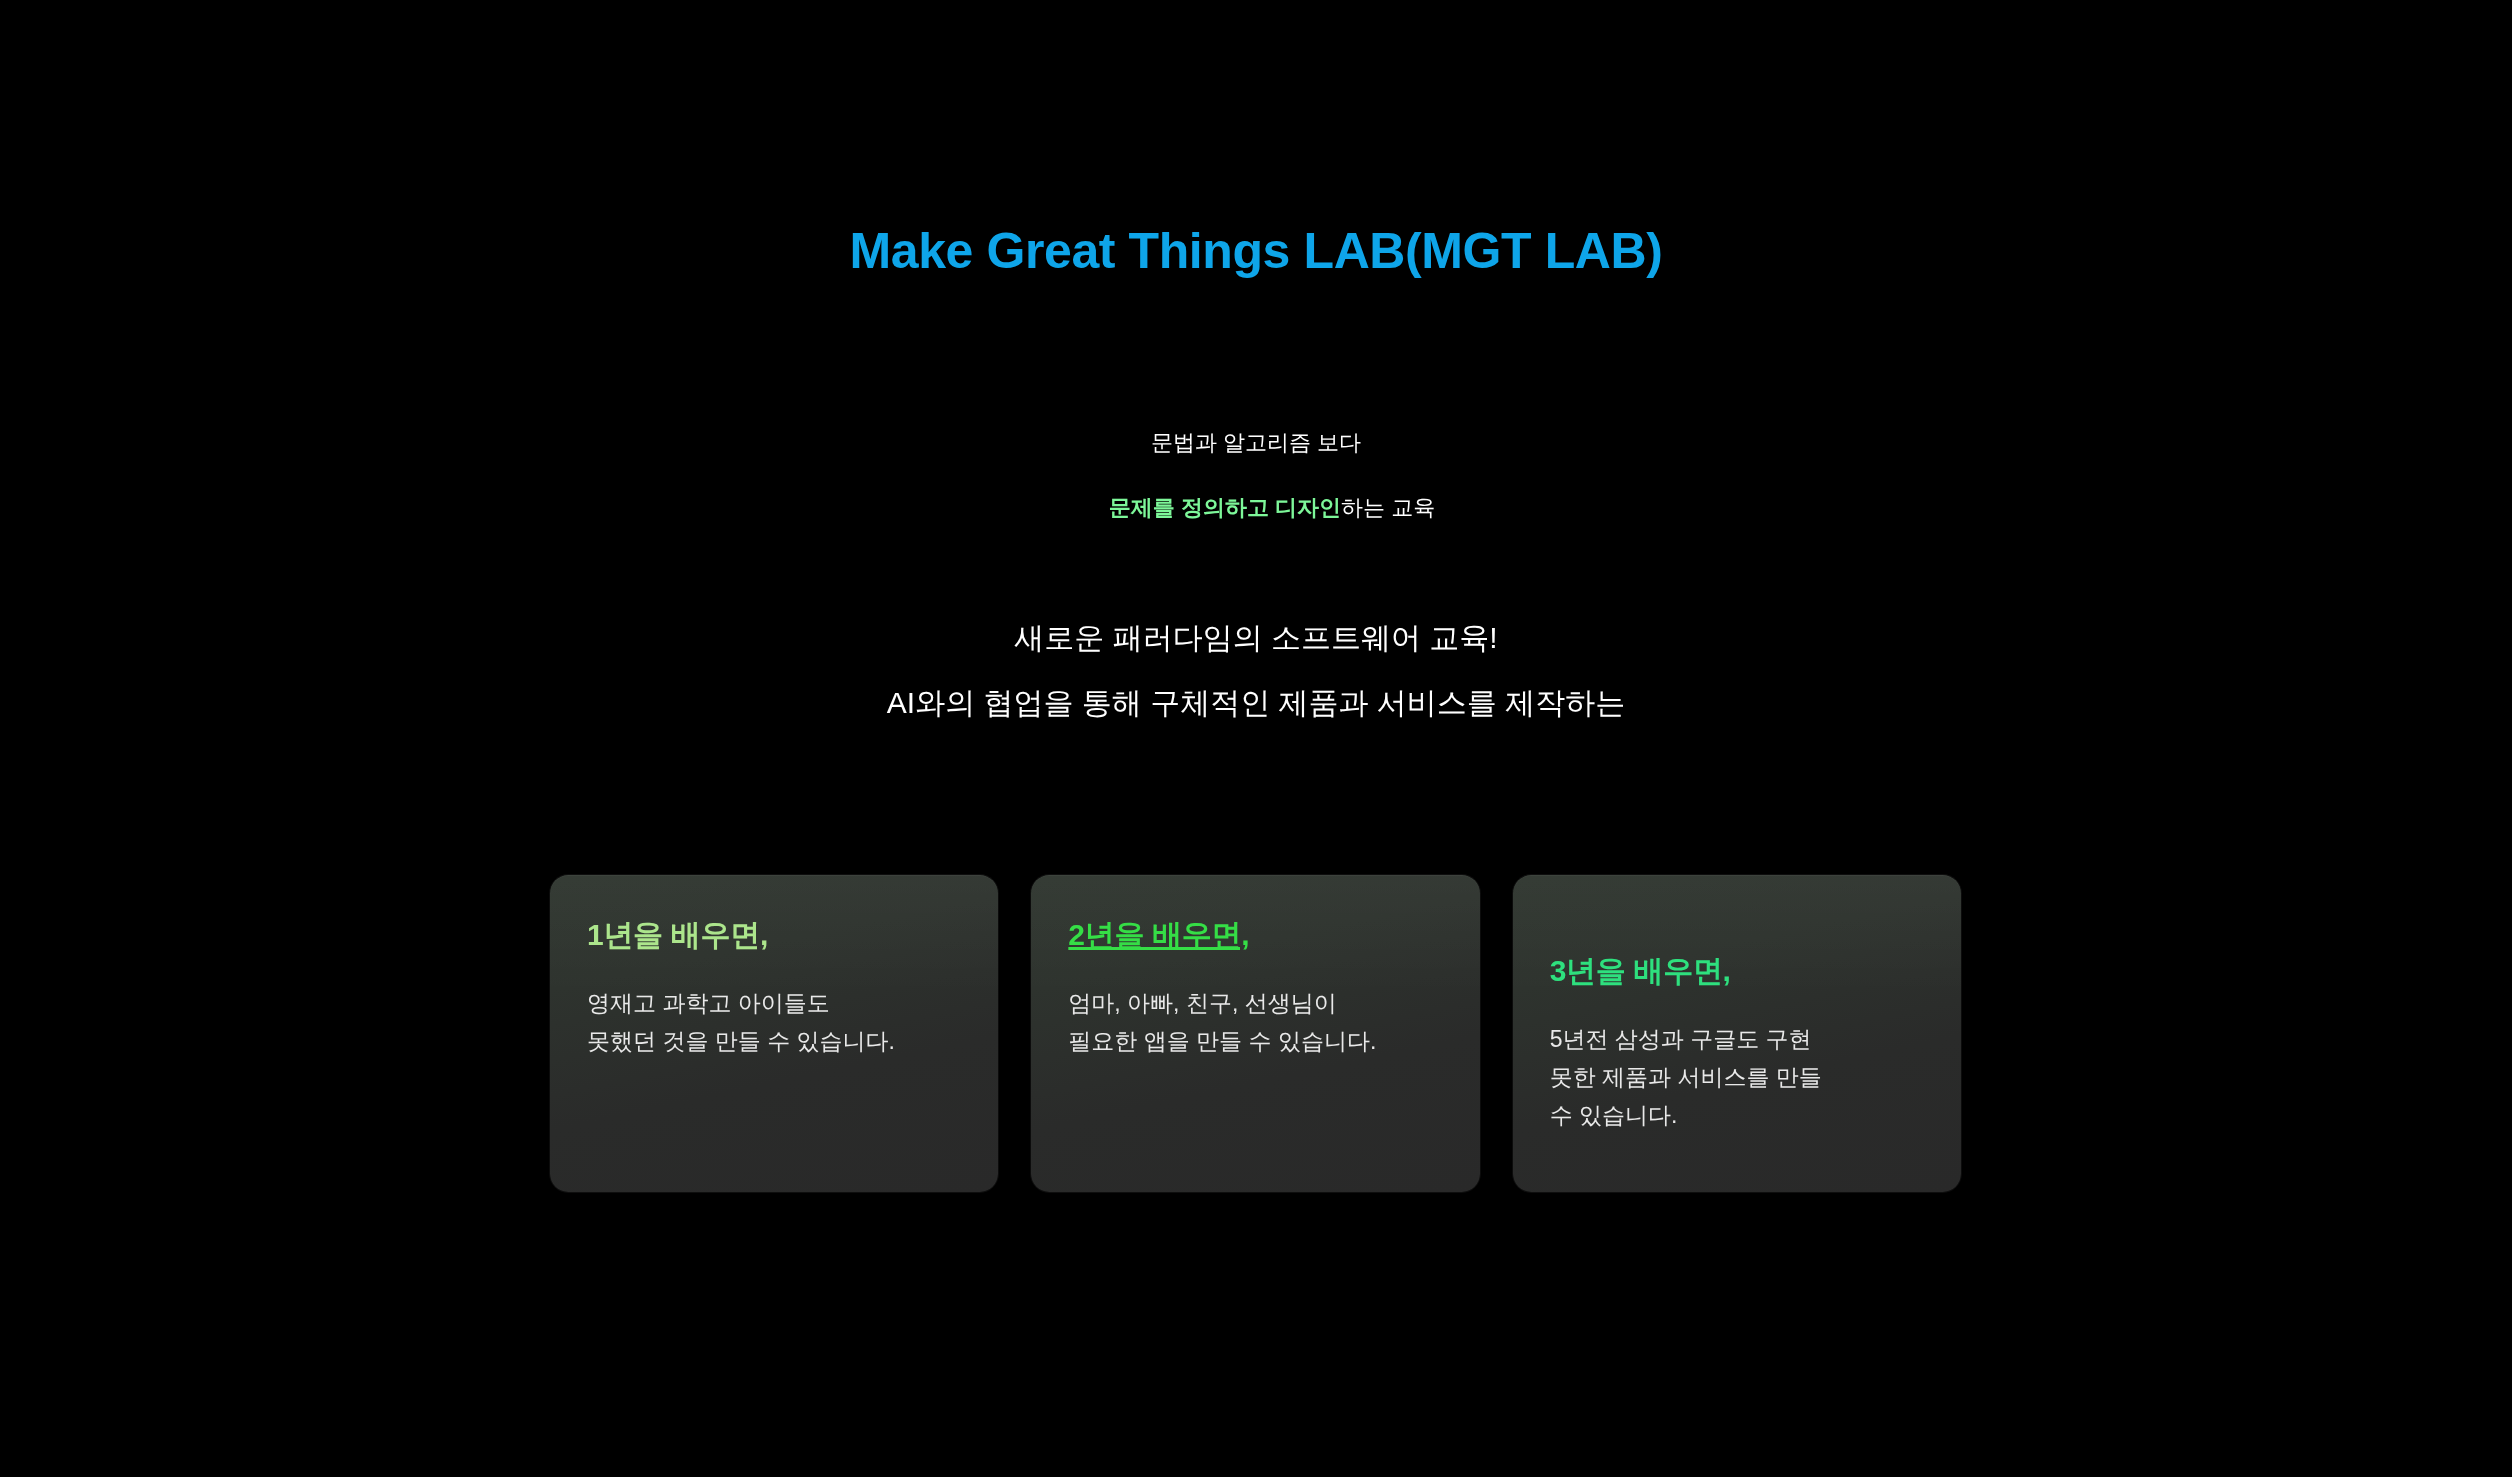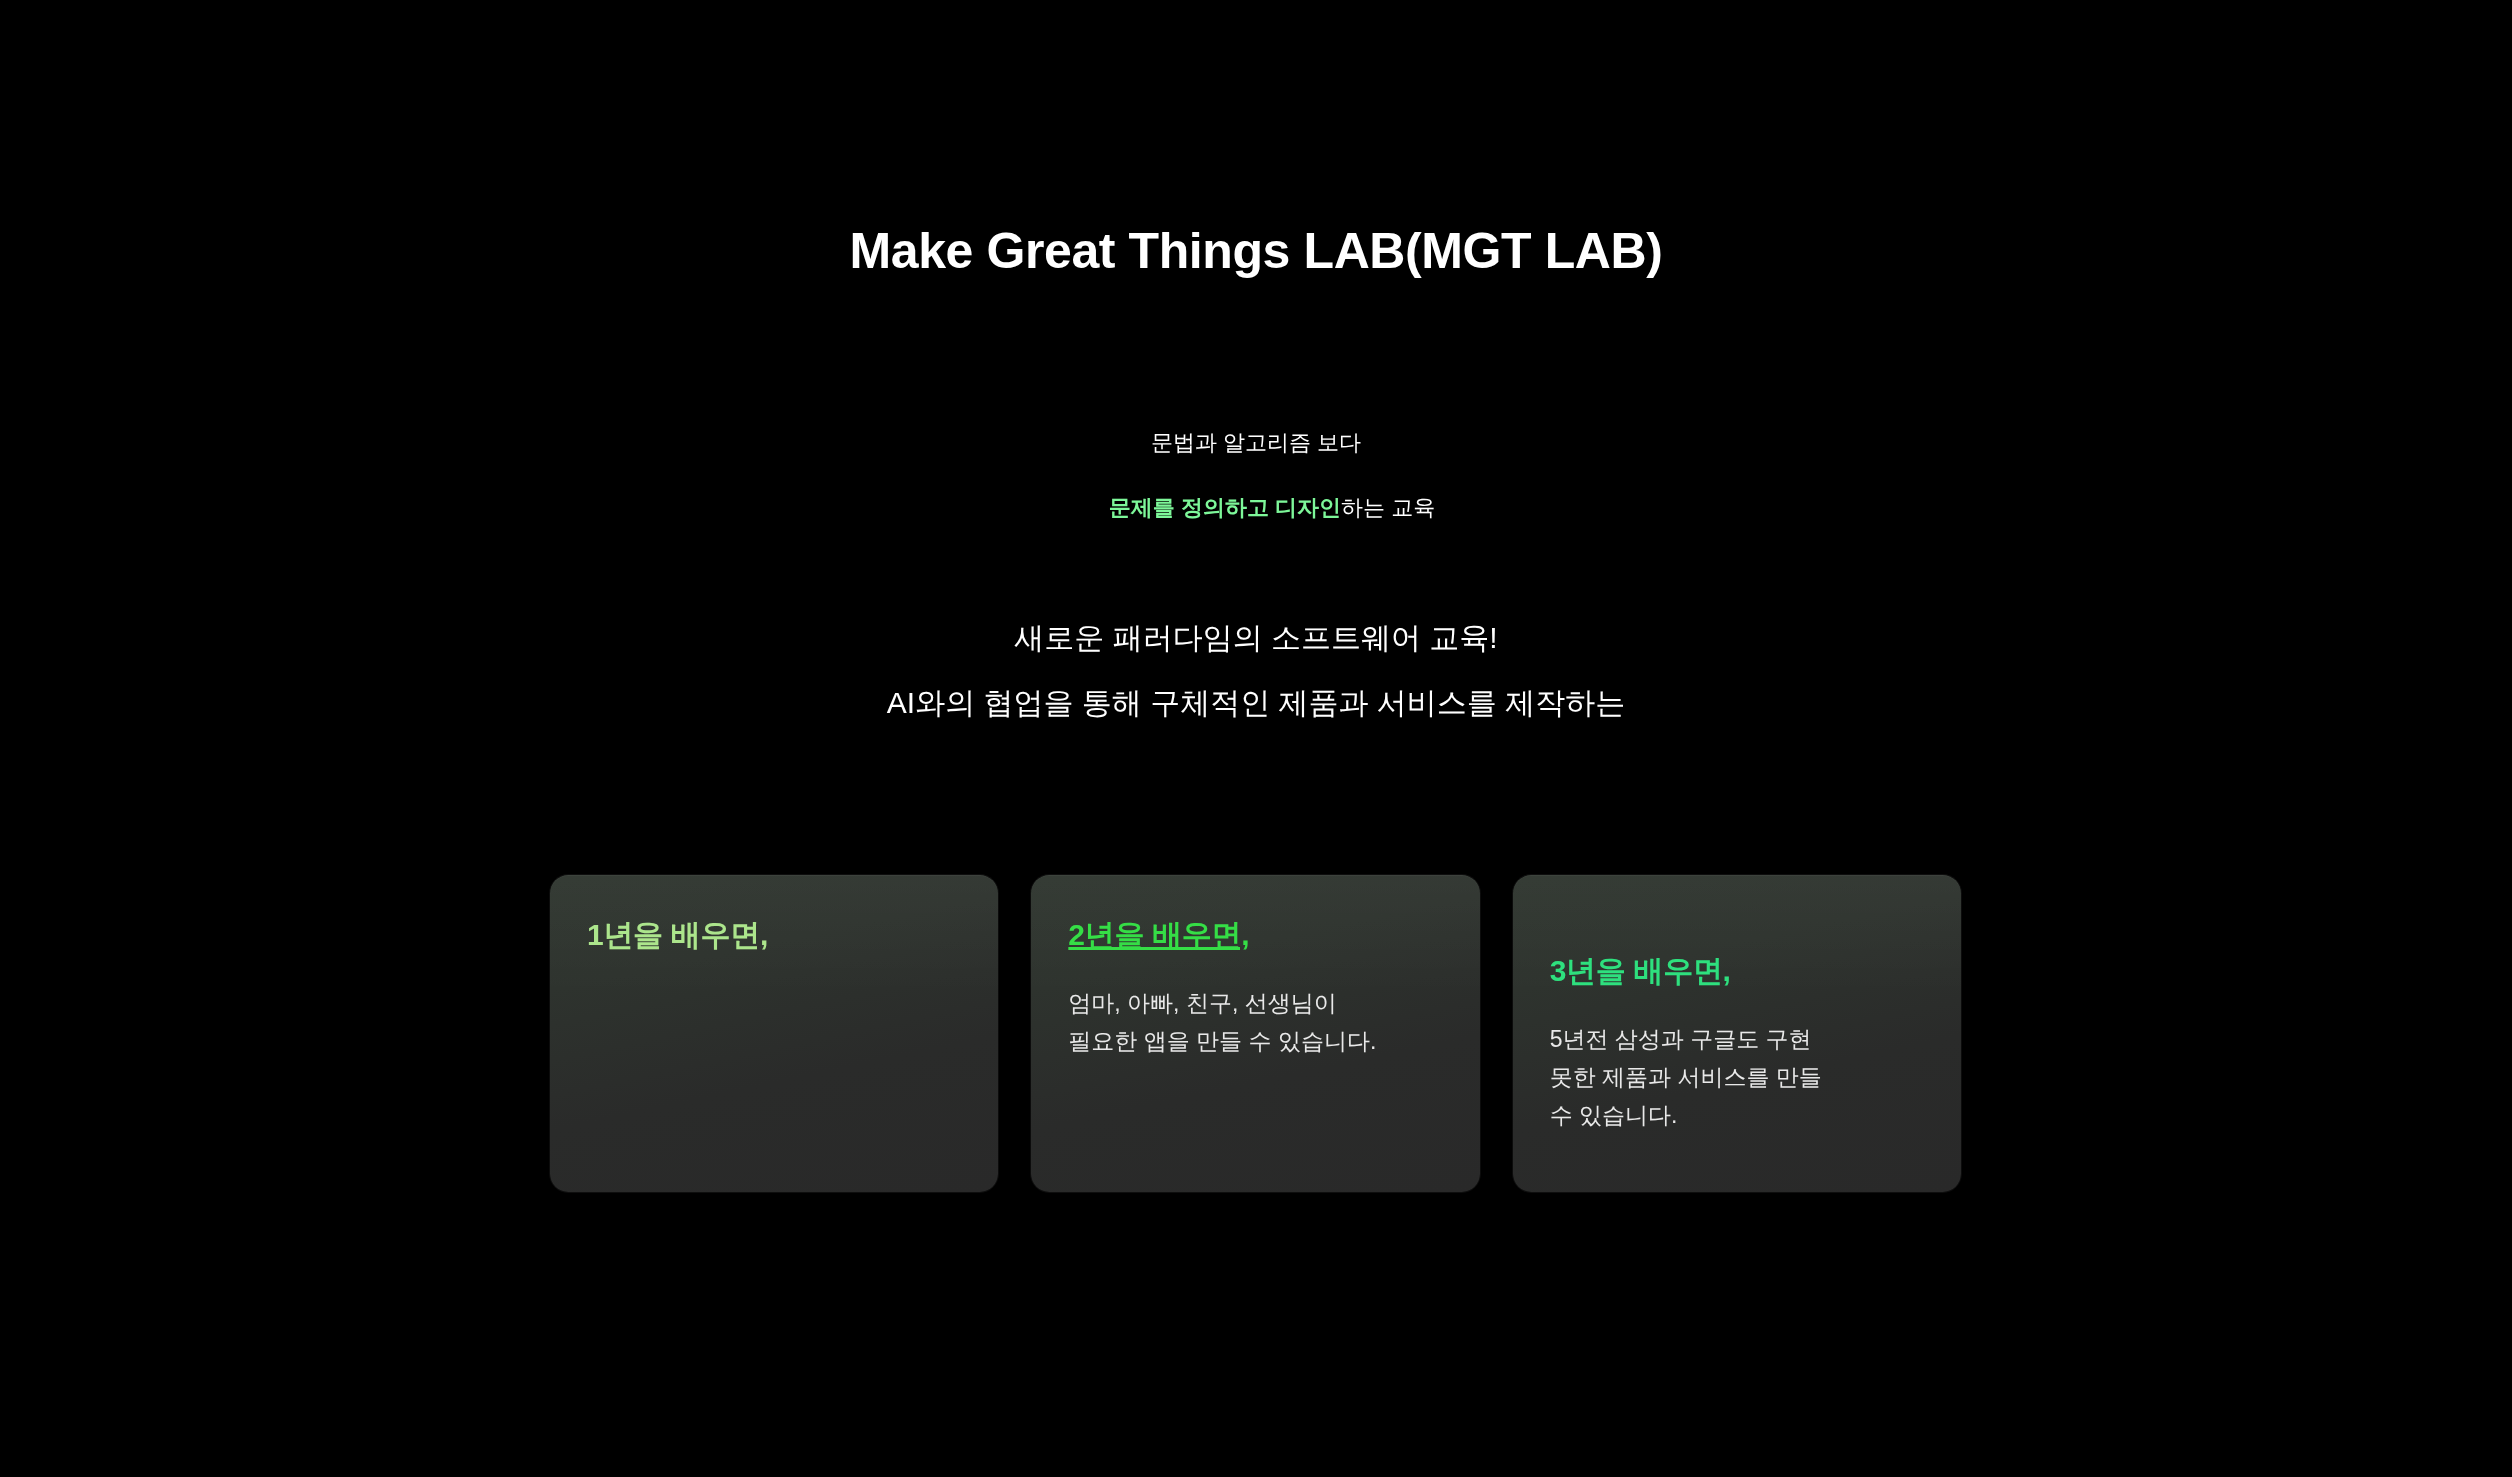--- a/index.html
+++ b/index.html
@@ -23,21 +23,21 @@
     height:1478px;
     background:#000000;
   }
 
   
   .hero-title {
     position:absolute;
     left:0; right:0;
     top:223px;
     text-align:center;
-    color:#ffffff;
+    color:#0ea5e9;
     font-size:50px;
     font-weight:700;
     letter-spacing:-0.4px;
     line-height:1.15;
     white-space:nowrap;
   }
 
   
   .subtitle-block {
     position:absolute;
@@ -149,20 +149,24 @@
 
   <div class="paragraph-block">
     <span class="paragraph-line">새로운 패러다임의 소프트웨어 교육!</span>
     <span class="paragraph-line">AI와의 협업을 통해 구체적인 제품과 서비스를 제작하는</span>
   </div>
 
   <div class="cards-row">
 
     <div class="card card-1">
       <div class="card-heading" style="color: rgb(172, 229, 140);">1년을 배우면,</div>
+      <div class="card-body">
+        <span class="card-body-line">영재고 과학고 아이들도</span>
+        <span class="card-body-line">못했던 것을 만들 수 있습니다.</span>
+      </div>
     </div>
 
     <div class="card card-2">
       <div class="card-heading" style="color: rgb(53, 222, 70);">2년을 배우면,</div>
       <div class="card-body">
         <span class="card-body-line">엄마, 아빠, 친구, 선생님이</span>
         <span class="card-body-line">필요한 앱을 만들 수 있습니다.</span>
       </div>
     </div>
 

